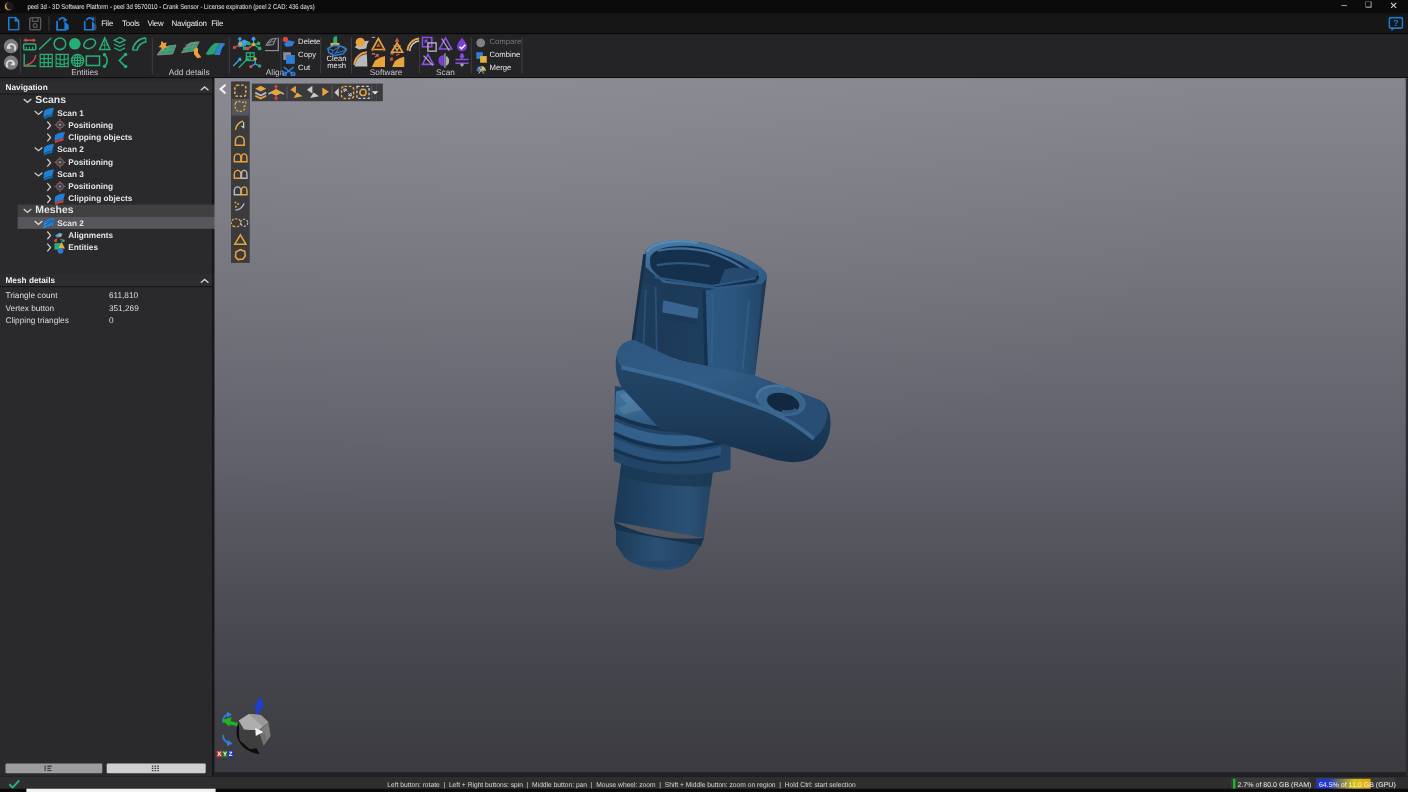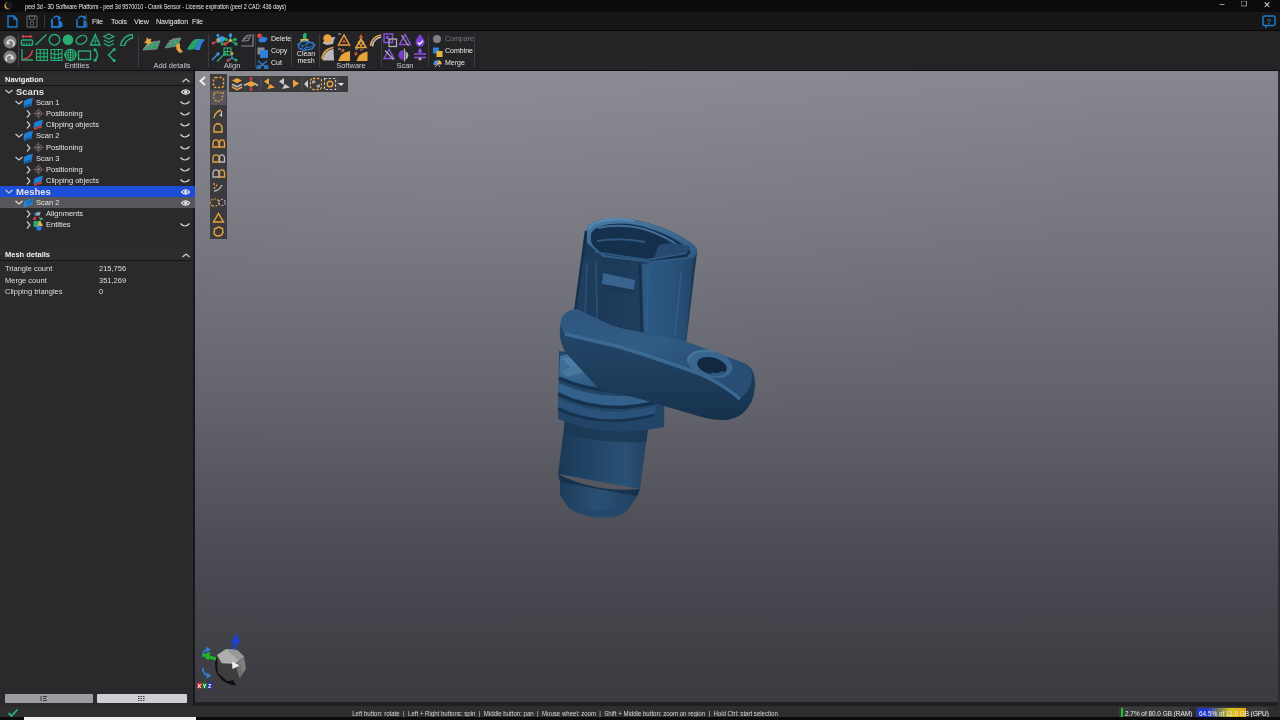--- a/index.html
+++ b/index.html
@@ -25,22 +25,22 @@
   .grouplabel { color:#c7c7cd; font-size:7.5px; top:30px; text-align:center; }
   .ribtext { color:#e8e8e8; font-size:7px; white-space:nowrap; }
   .ribtext.dis { color:#79797d; }
 
   
   #leftpanel { left:0; top:71px; width:193px; height:635px; background:#2a2a2d; }
   #panelborder { left:193px; top:71px; width:3px; height:635px; background:#19191c; }
   .phead { left:0; width:193px; height:12px; background:#2d2d30; border-bottom:1px solid #161619;
     color:#f0f0f0; font-size:7.5px; font-weight:bold; }
   .phead span { position:absolute; left:5px; top:1px; }
-  .treerow { left:0; width:225px; height:11px; color:#e4e4e4; font-size:7.5px; }
-  .treerow .txt { position:absolute; top:1px; }
+  .treerow { left:16px; width:225px; height:11px; color:#e4e4e4; font-size:7.5px; }
+  .treerow .txt { position:absolute; top:1px;font-weight:bold; }
   .mdl { position:absolute; left:5px; color:#dedede; font-size:7.5px; }
   .mdv { position:absolute; left:99px; color:#dedede; font-size:7.5px; }
 
   
   #viewport { left:195px; top:71px; width:1085px; height:634px;
     background:radial-gradient(1100px 600px at 24% 6%, rgba(235,235,245,0.05), rgba(0,0,0,0) 62%),
     linear-gradient(to bottom,#87878f 0%, #76767f 25%, #60606a 55%, #484850 80%, #3a3a40 100%); }
   #viewbottom { left:195px; top:702px; width:1085px; height:4px; background:#202023; }
   #viewright { left:1278px; top:71px; width:2px; height:635px; background:#2c2c30; }
 
@@ -228,21 +228,21 @@
         <circle cx="13" cy="13" r="1.5" fill="#27ae74"></circle>
         <circle cx="9" cy="6.5" r="1.4" fill="#e8a33d"></circle>
       </g>
     </svg>
 
     <svg class="abs" style="left:240px;top:33px" width="14" height="14" viewBox="0 0 14 14">
       <path d="M13 1 v12 h-12" stroke="#8e8e92" stroke-width="1.2" fill="none"></path>
       <path d="M2 8 q3 -5 5 -5.5 l4 -0.5 q-1.5 2 -2.5 5.5 l-4 0.5 z" fill="none" stroke="#8e8e92" stroke-width="1"></path>
       <path d="M4 7.5 q2 -4 4 -4.7 M3 6 l7 -1.5" stroke="#8e8e92" stroke-width="0.7" fill="none"></path>
     </svg>
-    <div class="abs grouplabel" style="left:202px;top:61px;width:60px">Align</div>
+    <div class="abs grouplabel" style="left:220px;top:61px;width:60px">Align</div>
     <div class="abs vsep" style="left:255px;top:34px"></div>
 
     <svg class="abs" style="left:256px;top:33px" width="14" height="36" viewBox="0 0 14 36">
       <path d="M2 7 l4 -3.5 6 1.5 -2.5 4 -5.5 0.5 z" fill="#2f7fd6"></path>
       <circle cx="3.5" cy="2.8" r="2.4" fill="#e04343"></circle>
       <rect x="1.5" y="14.5" width="7" height="7" fill="#8e8e92"></rect>
       <rect x="4" y="17" width="8" height="8" fill="#2f7fd6"></rect>
       <g stroke="#2f7fd6" stroke-width="1.3" fill="none">
         <path d="M2 28 l9 7 M11 28 l-9 7"></path>
       </g>
@@ -504,21 +504,21 @@
           <path d="M1 0.5 l3 3.5 -3 3.5" stroke="#c9c9c9" stroke-width="1.2" fill="none"></path>
         </svg>
       <svg class="abs" style="left:33px;top:0px" width="11" height="12">
           <use href="#i-clip"></use>
         </svg>
       <span class="txt" style="left:46px">Clipping objects</span>
       <svg class="abs" style="left:180px;top:4px" width="10" height="5">
           <use href="#i-smile"></use>
         </svg>
     </div>
-    <div class="treerow" style="position:absolute;top:114.9px;background:#1d4ed8">
+    <div class="treerow" style="position:absolute;top:114.9px;background:#404040">
       <svg class="abs" style="left:5px;top:3px" width="8" height="6">
           <path d="M0.5 1 l3.5 3 3.5 -3" stroke="#c9c9c9" stroke-width="1.3" fill="none"></path>
         </svg>
       <span class="txt" style="left:16px;font-size:9.5px;font-weight:bold;top:0px">Meshes</span>
       <svg class="abs" style="left:181px;top:2px" width="9" height="8">
           <use href="#i-eye"></use>
         </svg>
     </div>
     <div class="treerow" style="position:absolute;top:126px;background:#56565b">
       <svg class="abs" style="left:15px;top:3px" width="8" height="6">
@@ -554,22 +554,22 @@
         </svg>
     </div>
 
     <div class="abs phead" style="top:178px">
         <span>Mesh details</span>
       <svg class="abs" style="left:182px;top:4px" width="8" height="5">
           <path d="M0.5 4 l3.5 -3 3.5 3" stroke="#cfcfcf" stroke-width="1.2" fill="none"></path>
         </svg>
     </div>
     <div class="mdl" style="top:193px">Triangle count</div>
-      <div class="mdv" style="top:193px">215,756</div>
-    <div class="mdl" style="top:204.5px">Merge count</div>
+      <div class="mdv" style="top:193px">611,810</div>
+    <div class="mdl" style="top:204.5px">Vertex button</div>
       <div class="mdv" style="top:204.5px">351,269</div>
     <div class="mdl" style="top:216px">Clipping triangles</div>
       <div class="mdv" style="top:216px">0</div>
 
     <div class="abs" style="left:5px;top:623px;width:88px;height:9px;background:#9d9da1;border-radius:1px">
       <svg class="abs" style="left:35px;top:1px" width="8" height="7">
           <path d="M1 1 v5 M3 1.5 h4 M3 3.5 h3 M3 5.5 h4" stroke="#3a3a3e" stroke-width="1"></path>
         </svg>
     </div>
     <div class="abs" style="left:97px;top:623px;width:90px;height:9px;background:#cfcfd3;border-radius:1px">

